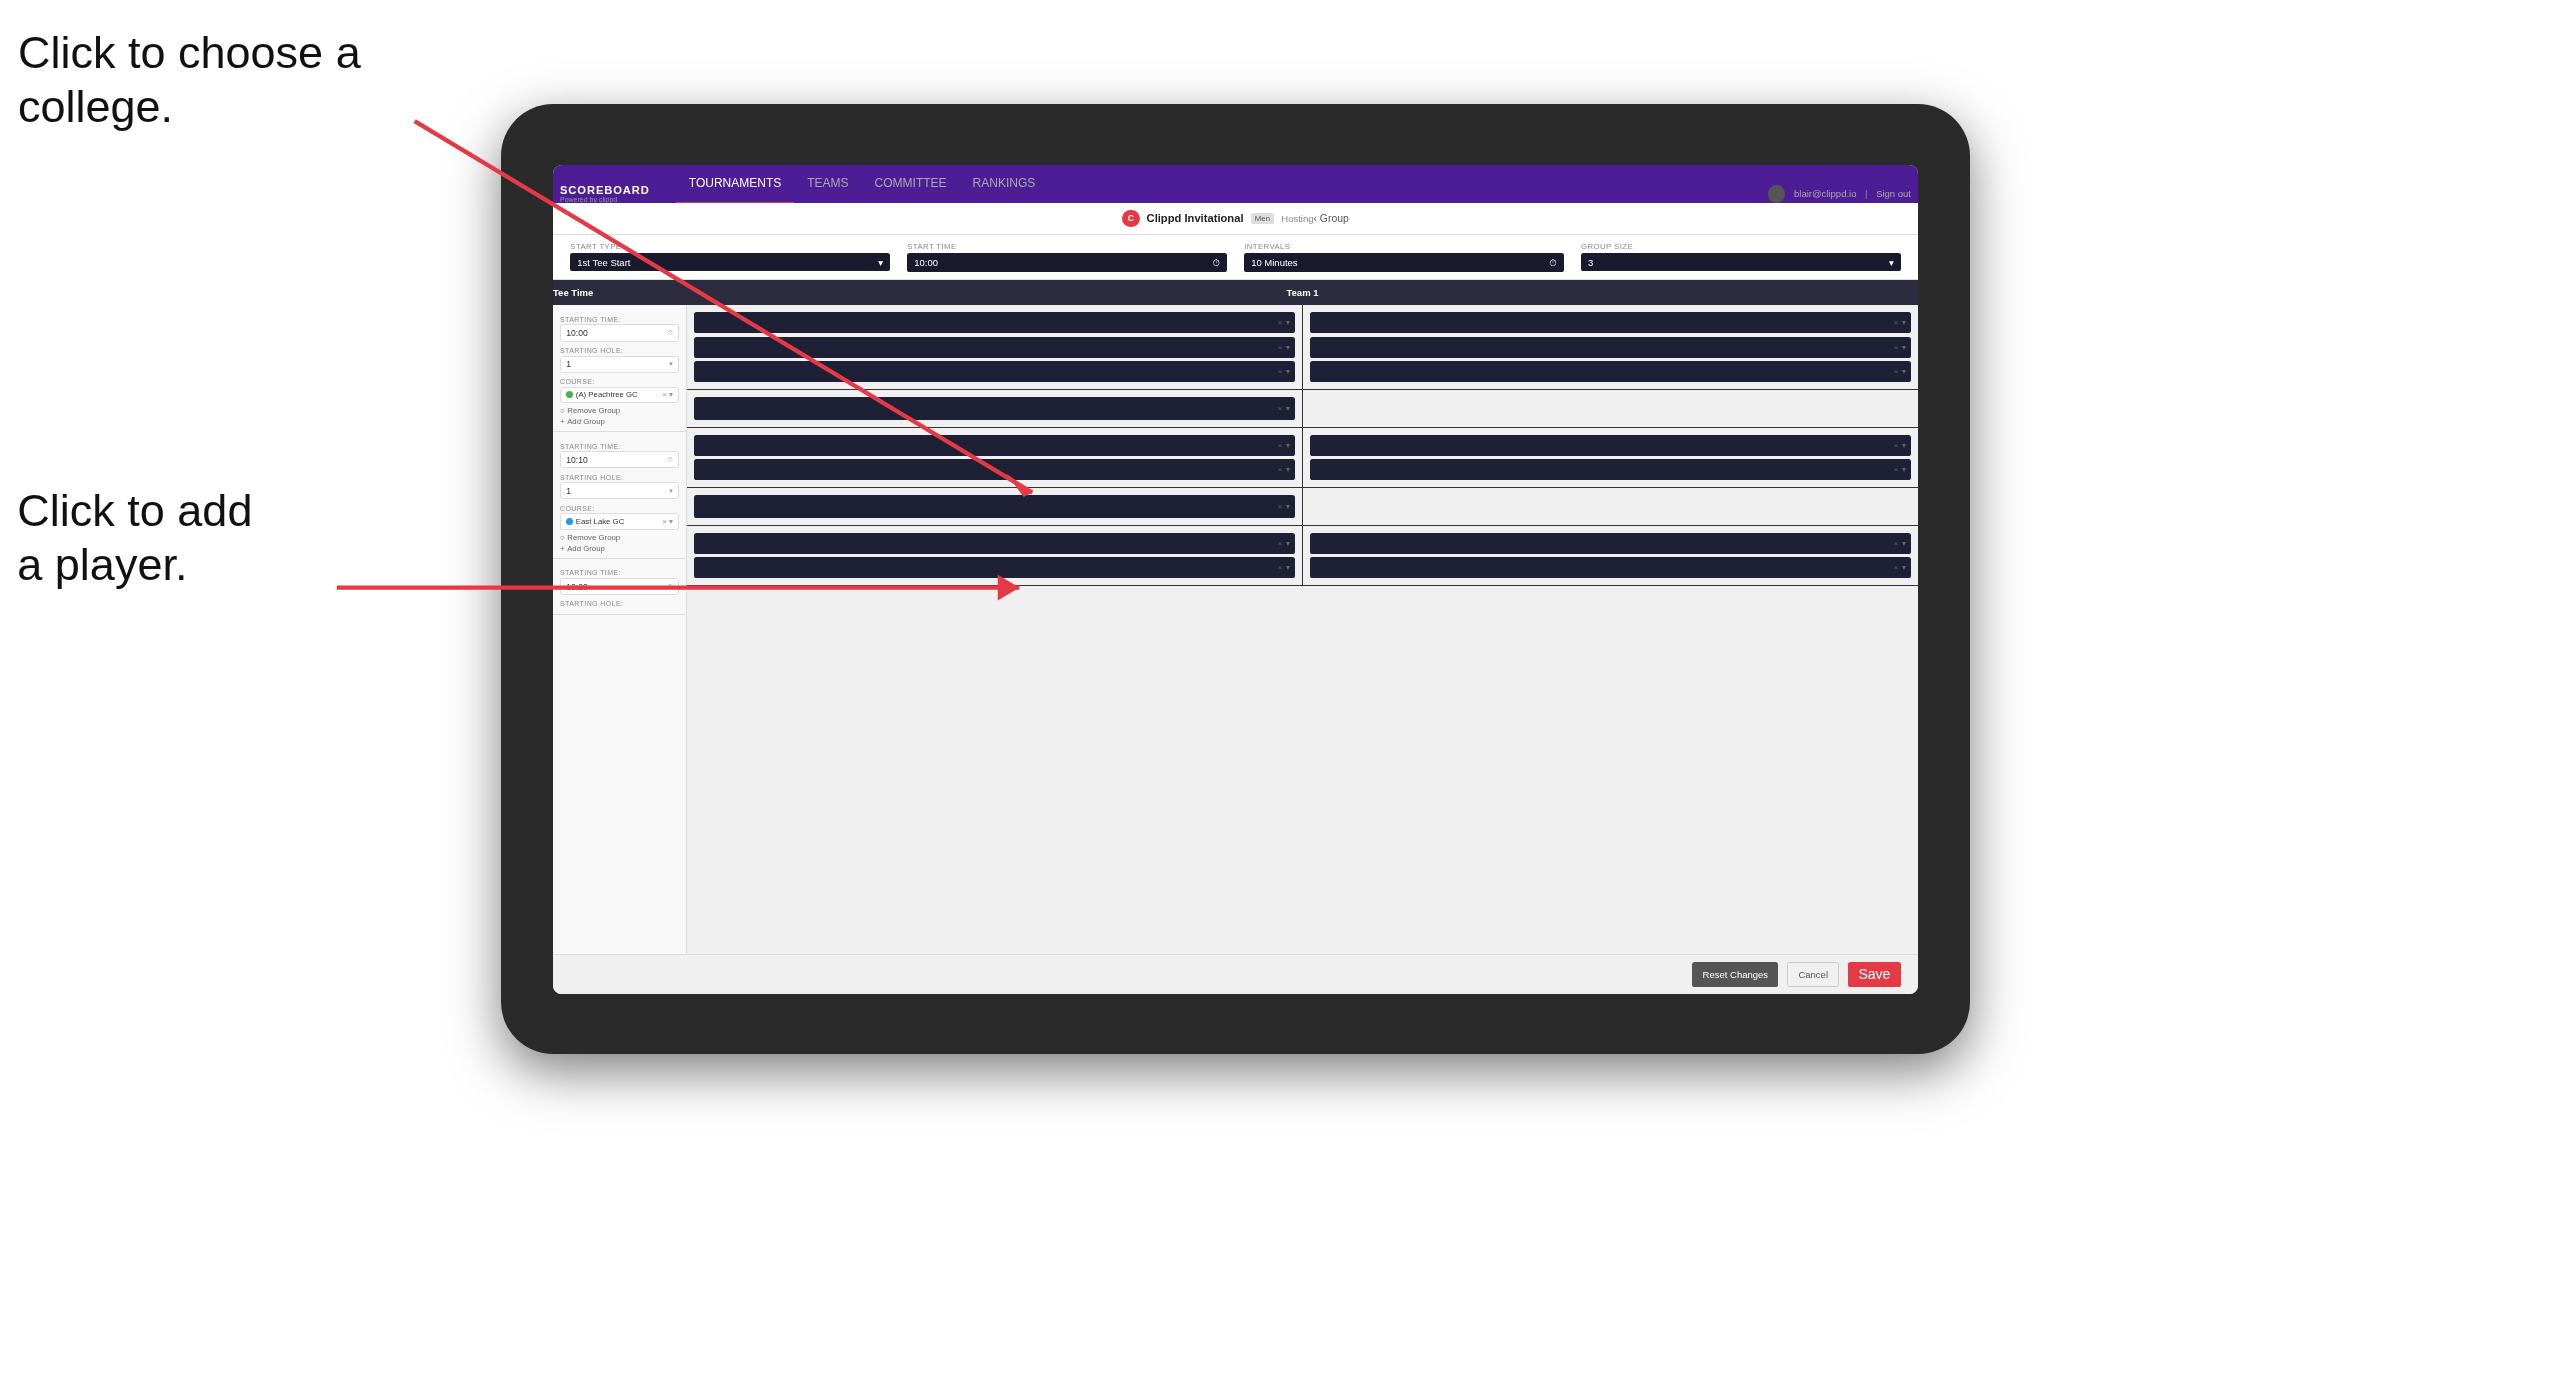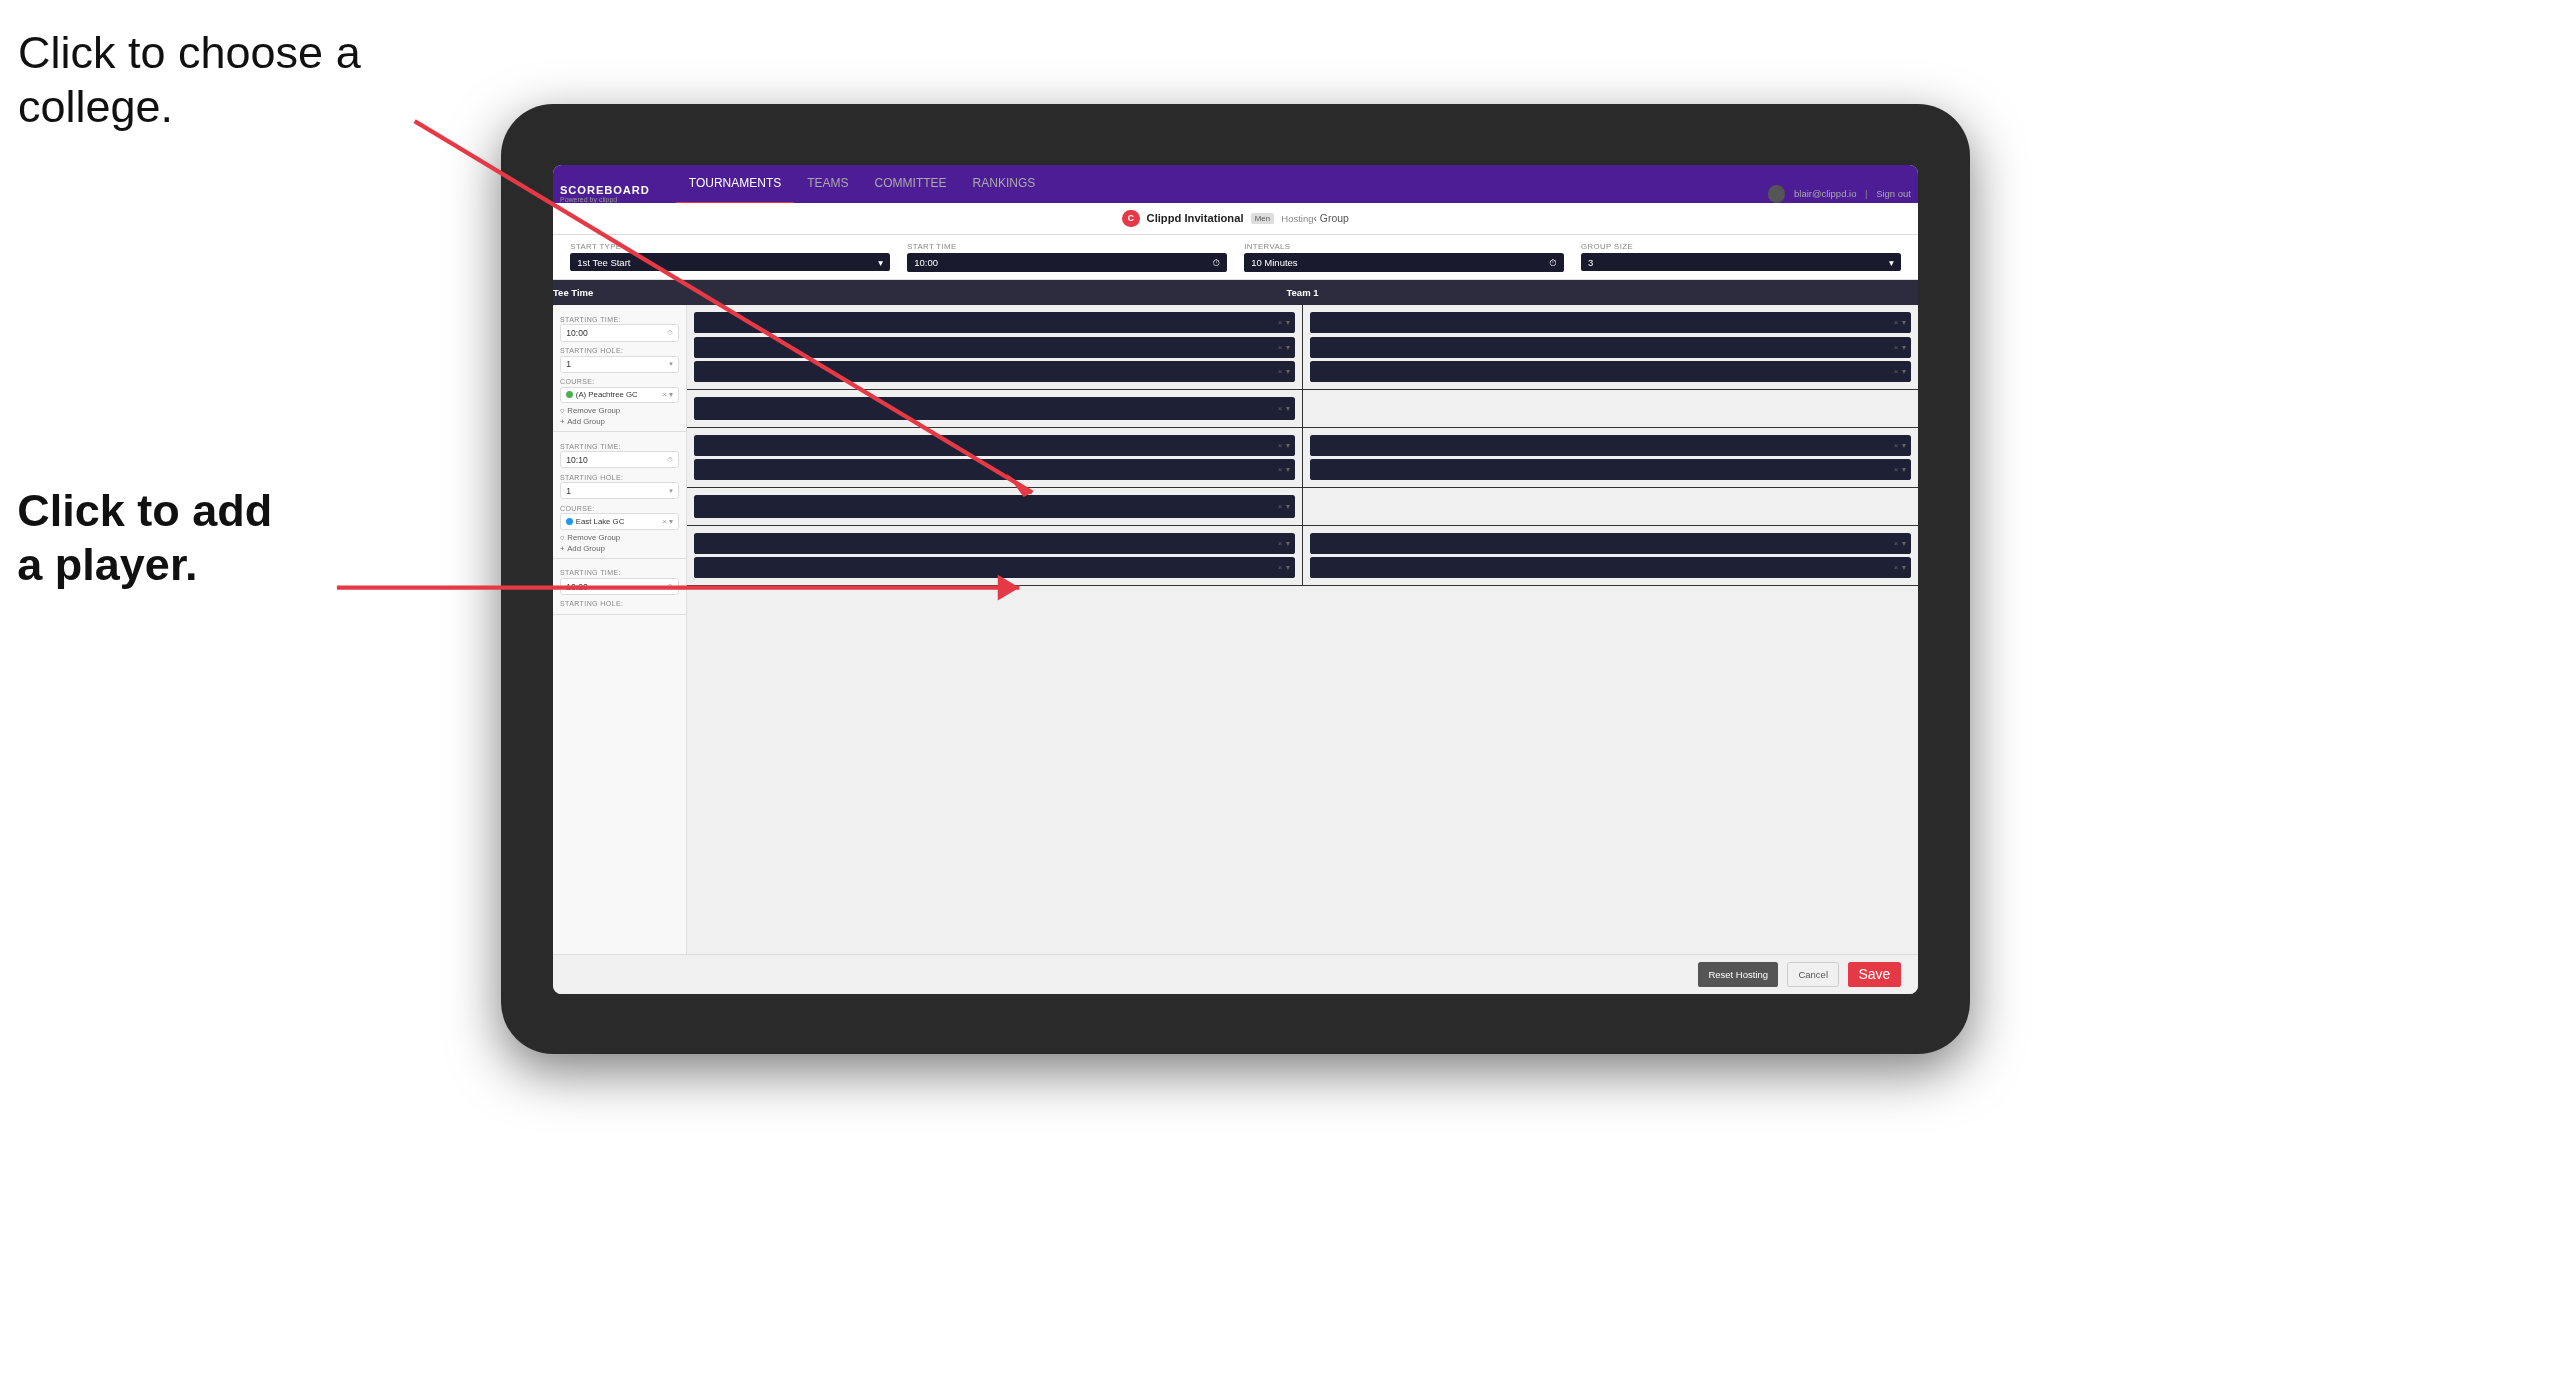--- a/index.html
+++ b/index.html
@@ -381,21 +381,21 @@
   </style>
 </head>
 <body>
 
 <div class="annotation annotation-top">
   <span style="white-space:pre-line;">Click to choose a
 college.</span>
 </div>
 
 <div class="annotation annotation-bottom">
-  <span style="white-space:pre-line;font-weight:bold;">Click to add
+  <span style="white-space:pre-line;">Click to add
 a player.</span>
 </div>
 
 <svg class="arrows-svg" viewBox="0 0 2982 1604" width="2576" height="1386">
 
   <line x1="480" y1="140" x2="1195" y2="570" stroke="#e63946" stroke-width="5"></line>
   <polygon points="1195,570 1165,548 1185,575" fill="#e63946"></polygon>
 
   <line x1="390" y1="680" x2="1180" y2="680" stroke="#e63946" stroke-width="5"></line>
   <polygon points="1180,680 1155,665 1155,695" fill="#e63946"></polygon>
@@ -685,21 +685,21 @@
                 </div>
             </div>
           </div>
         </div>
 
       </div>
     </div>
 
     <div class="app-footer">
       <button class="btn-reset">
-        <span>Reset Hosting</span>
+        <span>Reset Changes</span>
       </button>
       <button class="btn-cancel">
         <span>Cancel</span>
       </button>
       <button class="btn-save">
         <span>Save</span>
       </button>
     </div>
 
   </div>

